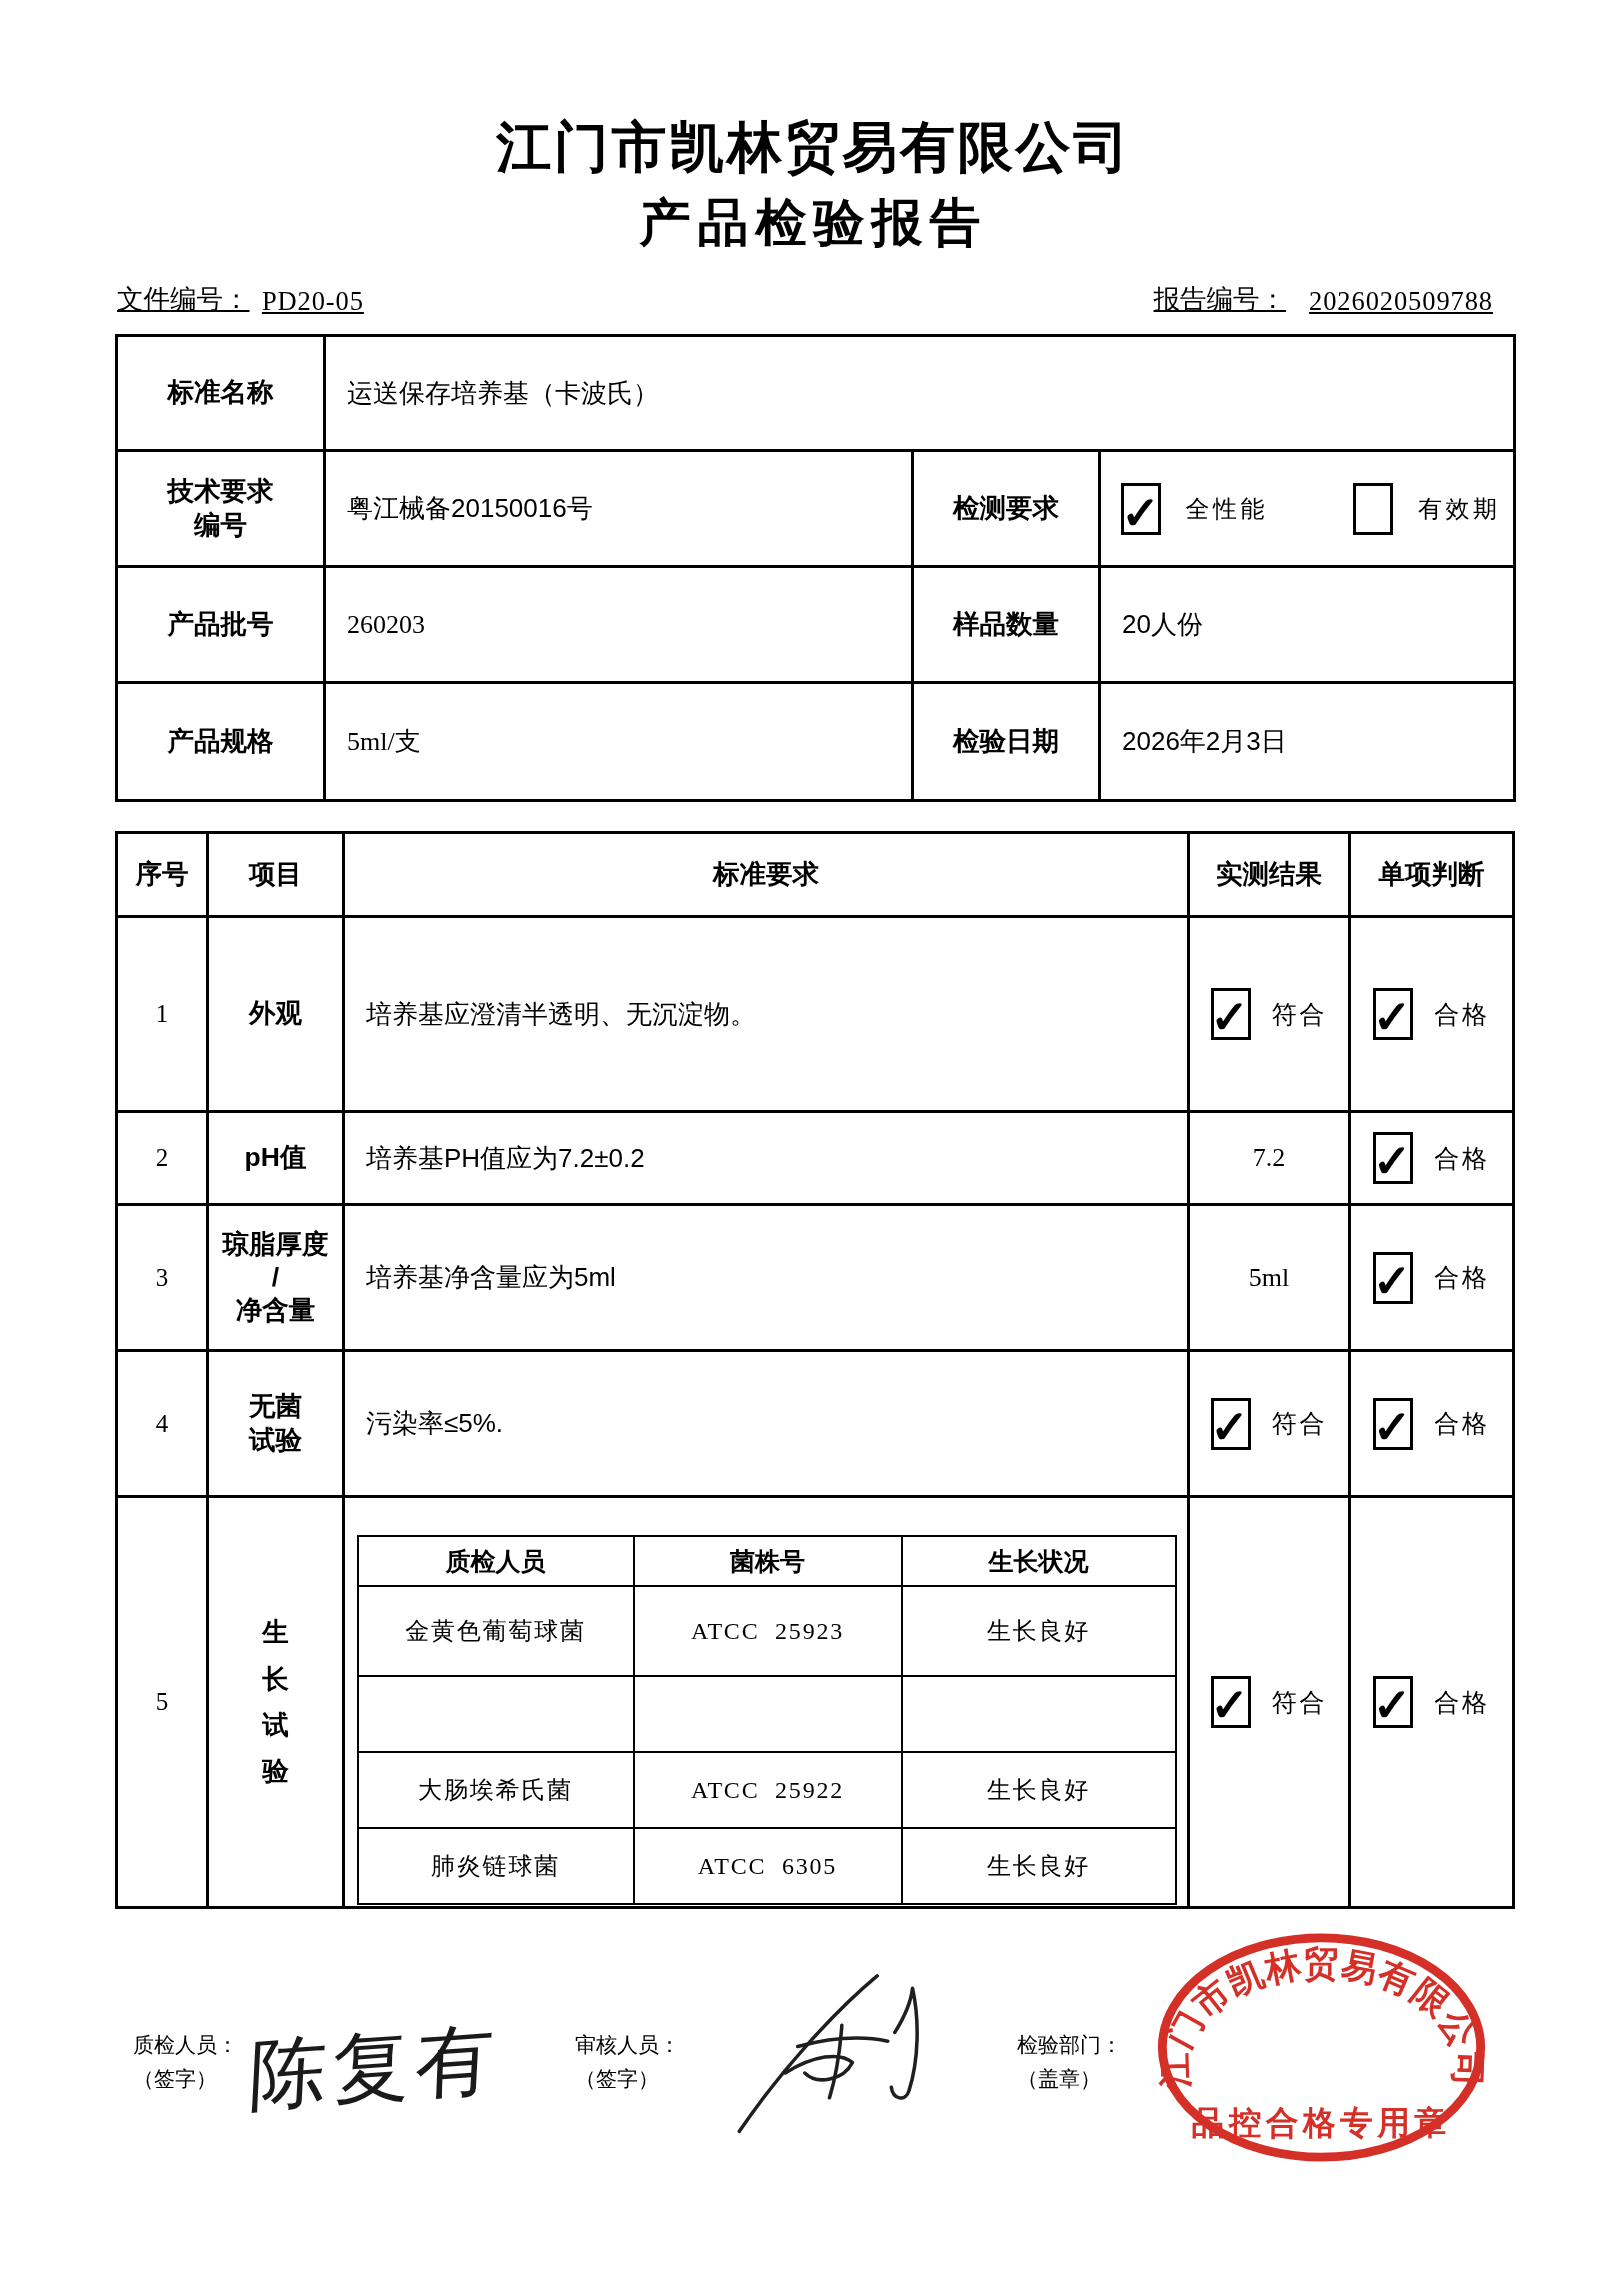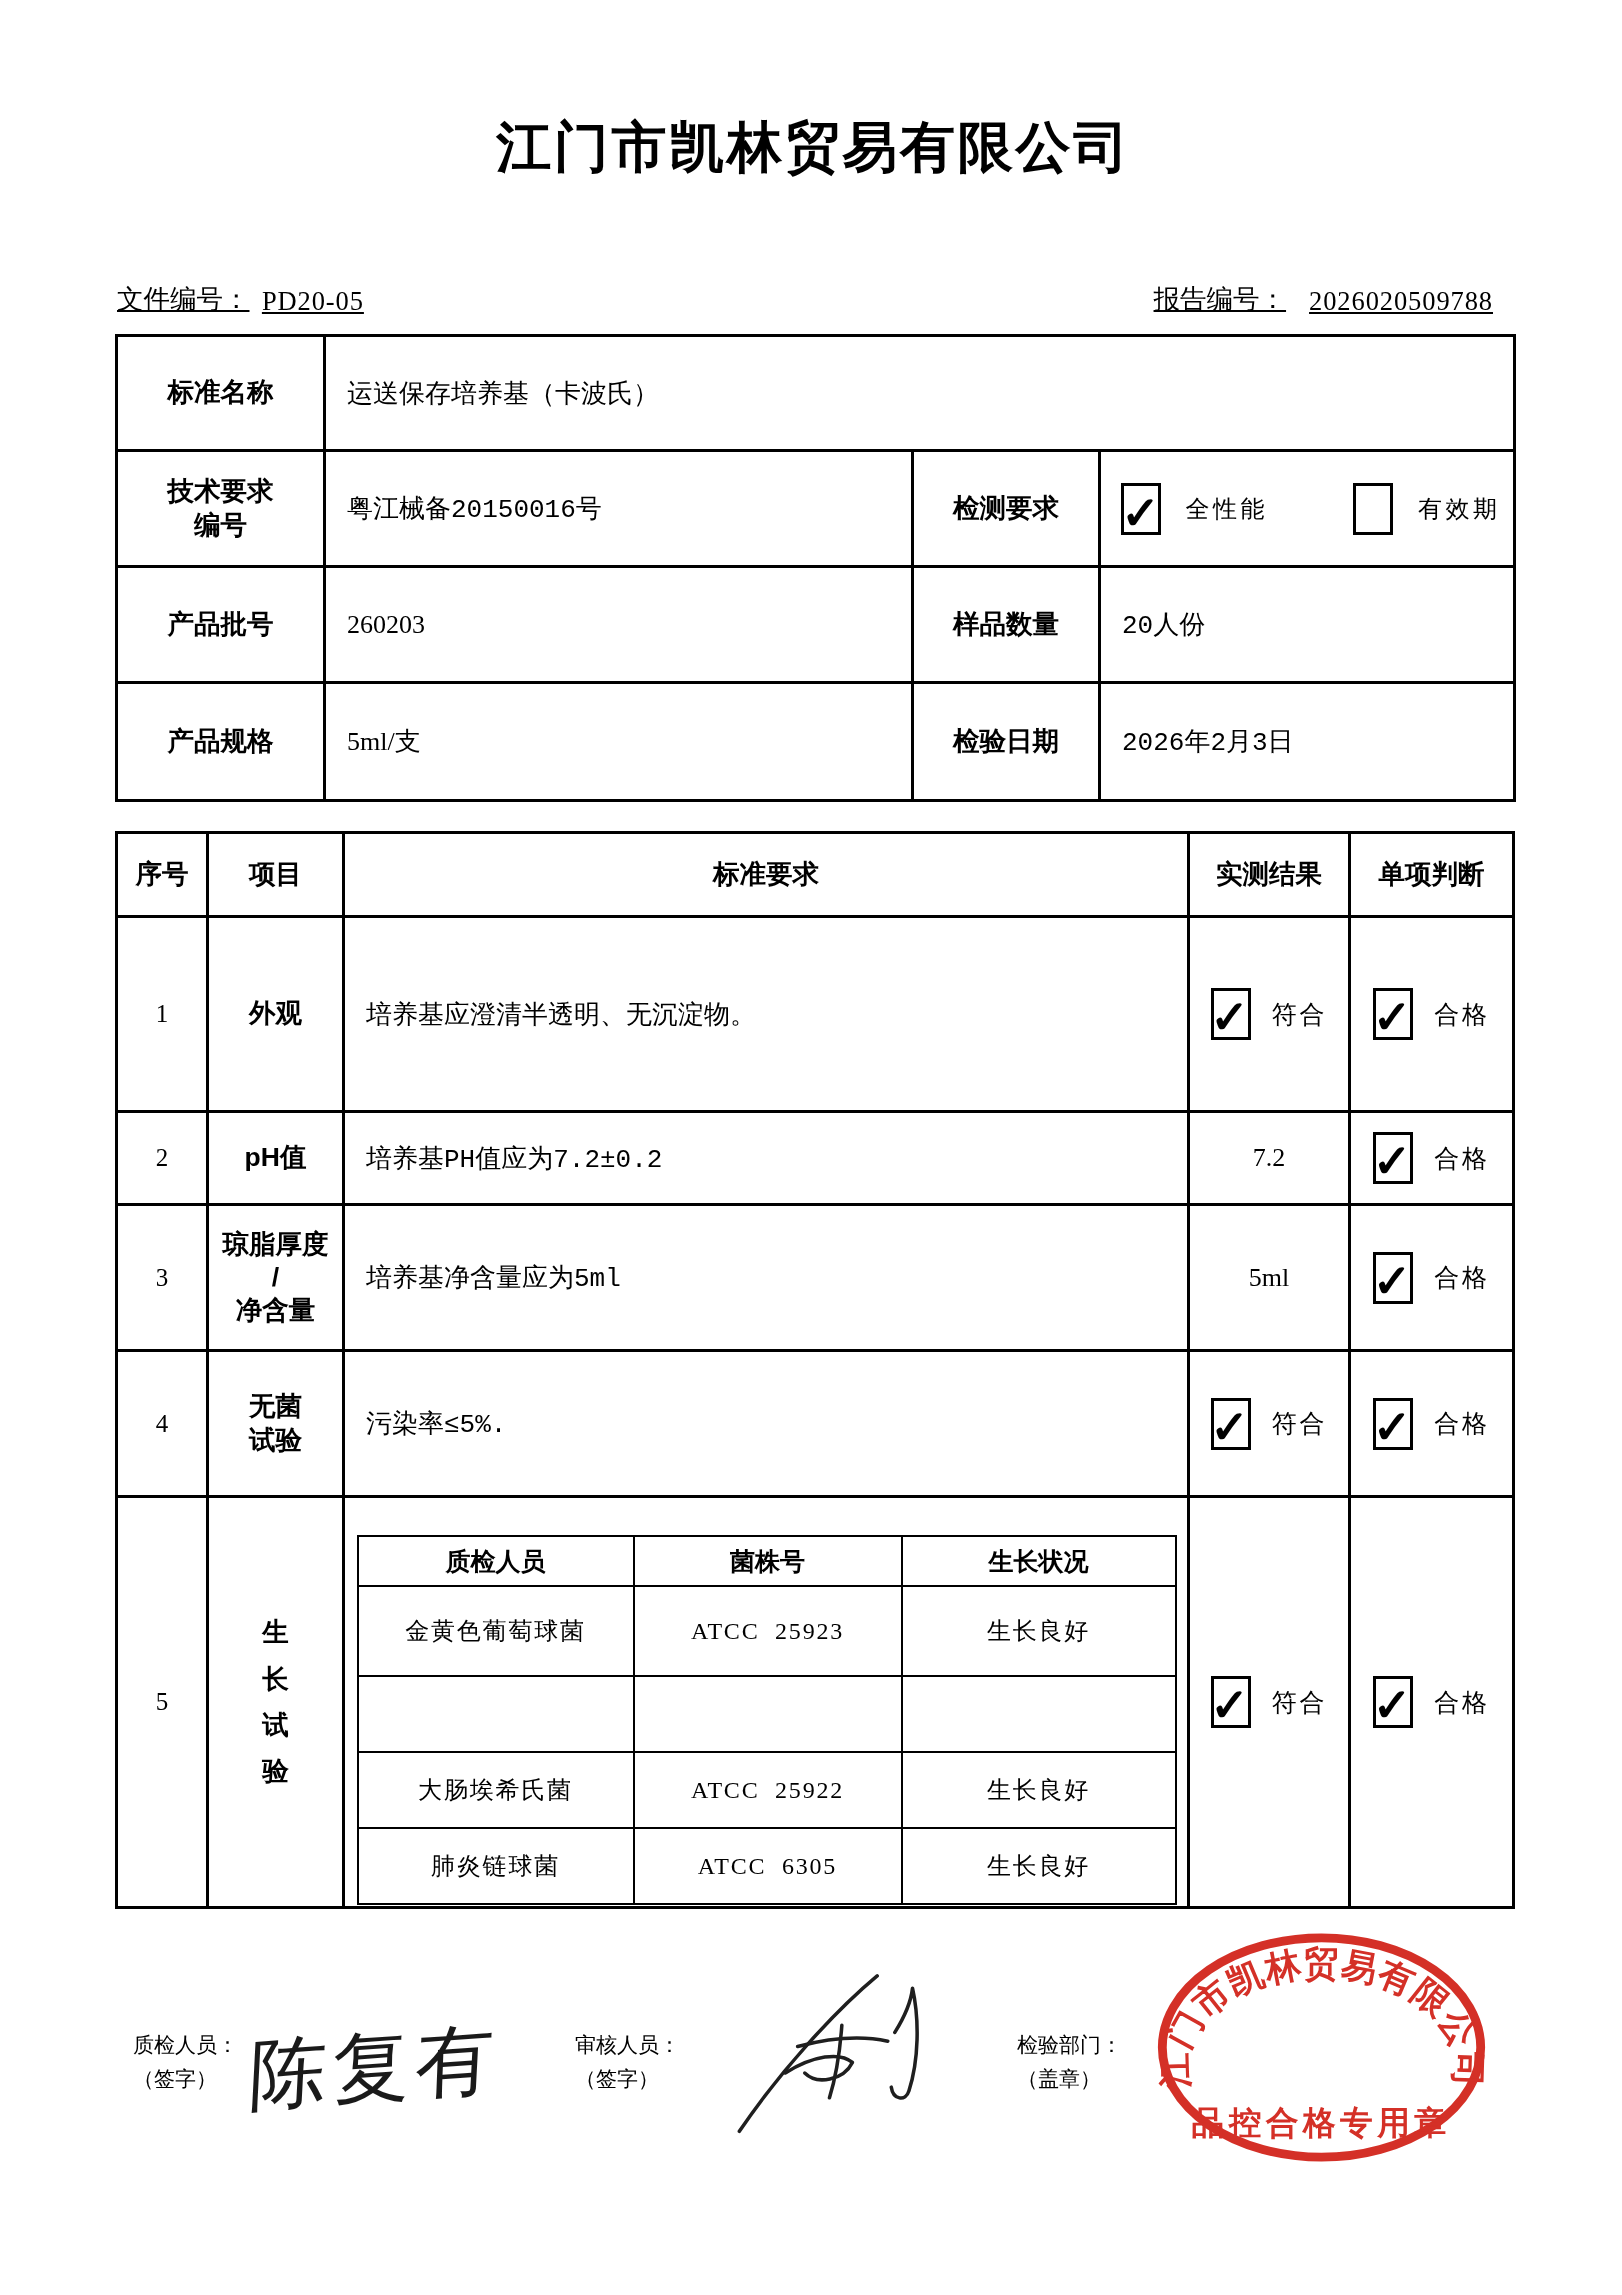--- a/index.html
+++ b/index.html
@@ -13,21 +13,21 @@
          font-family:"Liberation Serif",serif;}
   .title1{top:111px;font-size:55px;letter-spacing:2.7px;}
   .title2{top:189px;font-size:51px;letter-spacing:7px;}
   .meta{left:117px;top:281px;width:1390px;display:flex;justify-content:space-between;
         font-size:26.5px;font-family:"Liberation Serif",serif;}
   .meta .grp{display:flex;align-items:flex-end;text-decoration:underline;}
   .meta .v{margin-left:12.4px;letter-spacing:0.9px;}
   table{border-collapse:collapse;table-layout:fixed;border-radius:29px;}
   td{border:3.5px solid #000;padding:0;vertical-align:middle;overflow:hidden;}
   .lbl{font-weight:bold;text-align:center;font-size:26.5px;line-height:1.25;}
-  .val{font-size:26px;font-family:Liberation Mono, monospace;padding-left:21px;text-align:left;}
+  .val{font-size:26px;font-family:Liberation Sans, sans-serif;padding-left:21px;text-align:left;}
   .pre{white-space:pre-line;}
   .prewrap{white-space:pre-wrap;}
   .ctr{text-align:center;}
   .cb{display:inline-flex;width:34px;height:46px;border:3.5px solid #000;
       align-items:center;justify-content:center;flex:none;background:#fff;}
   .cb .mark{font-size:46px;font-weight:bold;line-height:1;margin-top:8.8px;}
   .cbrow{display:flex;align-items:center;padding-left:19.5px;font-size:24px;}
   .cbrow .opt{margin-left:25px;font-family:"Liberation Serif",serif;letter-spacing:3.5px;}
   .cbrow .gap{margin-left:85px;}
   .cellcb{display:flex;align-items:center;justify-content:center;gap:21px;
@@ -41,20 +41,21 @@
   .sigtext{font-size:78px;font-family:"Liberation Serif",serif;
            transform:rotate(-4deg) skewX(-7deg);letter-spacing:5.3px;color:#1a1a1a;}
   .num{font-family:"Liberation Serif",serif;}
 </style>
 </head>
 <body>
 
 <div class="page">
 
   <div class="abs title title1">江门市凯林贸易有限公司</div>
+  <div class="abs title title2">产品检验报告</div>
 
   <div class="abs meta">
     <div class="grp">
       <span>文件编号：</span>
       <span class="v num">PD20-05</span>
     </div>
     <div class="grp" style="padding-right:14px">
       <span>报告编号：</span>
       <span class="v num" style="margin-left:23px">2026020509788</span>
     </div>

